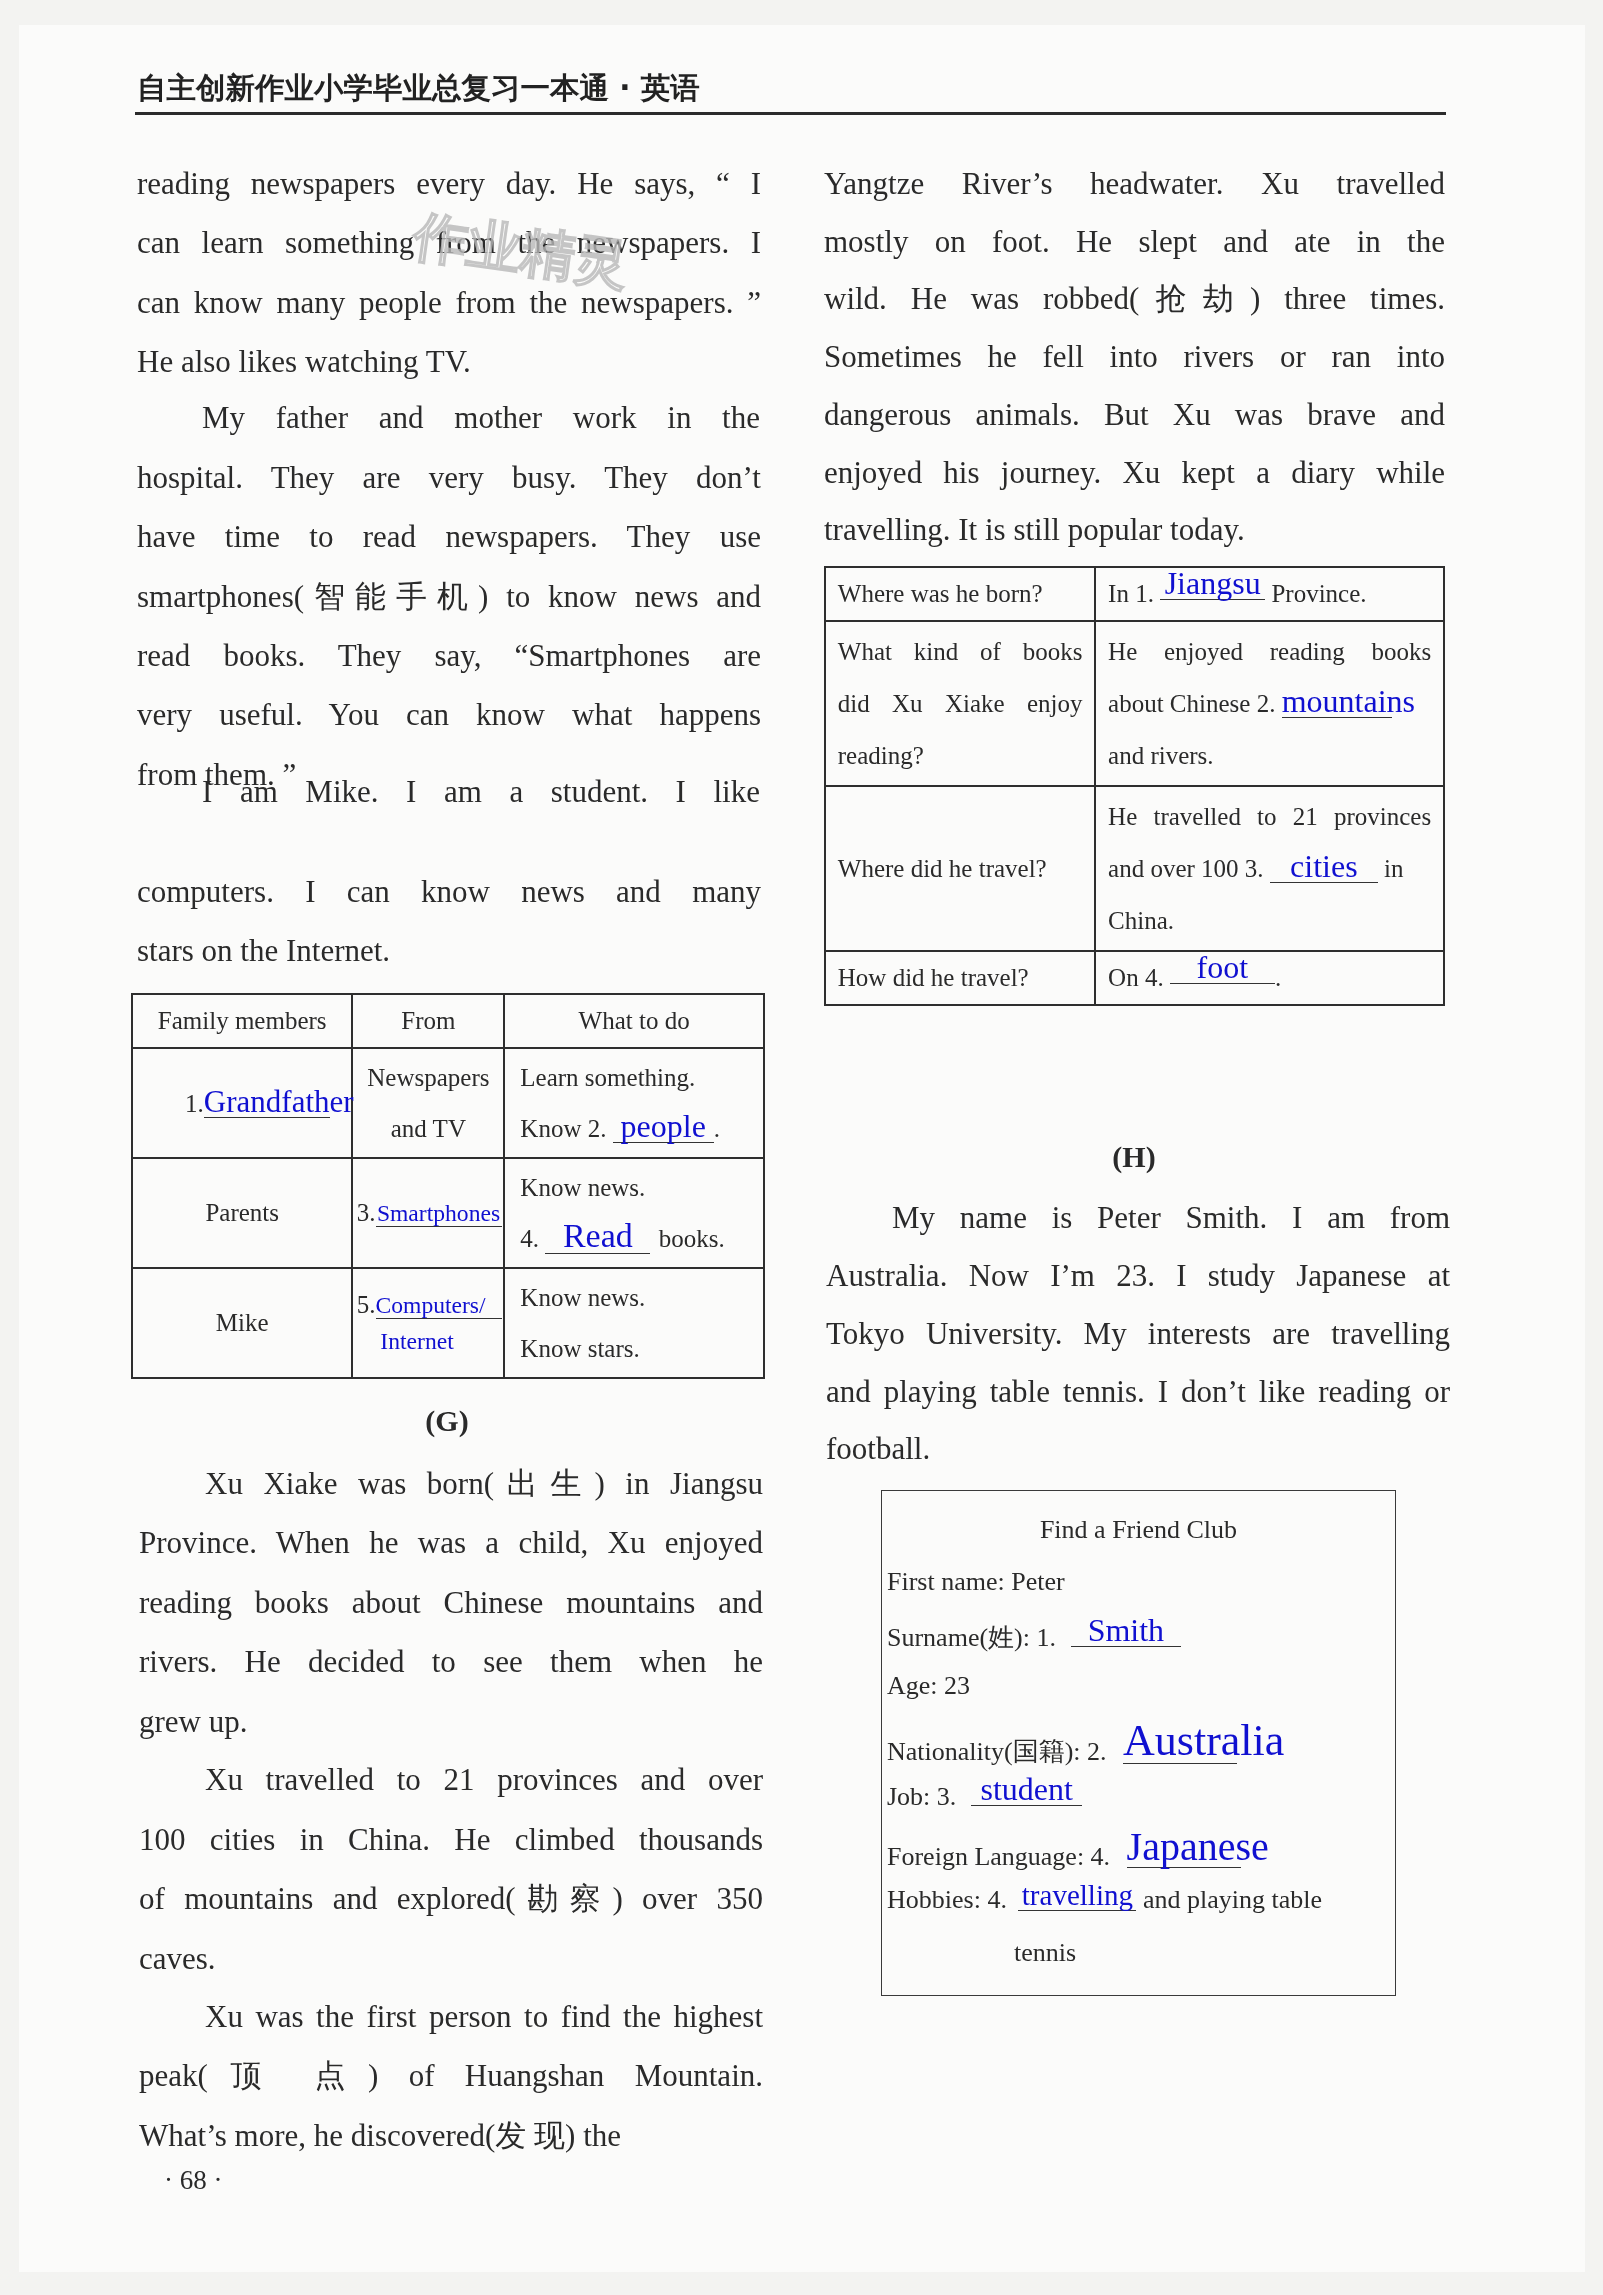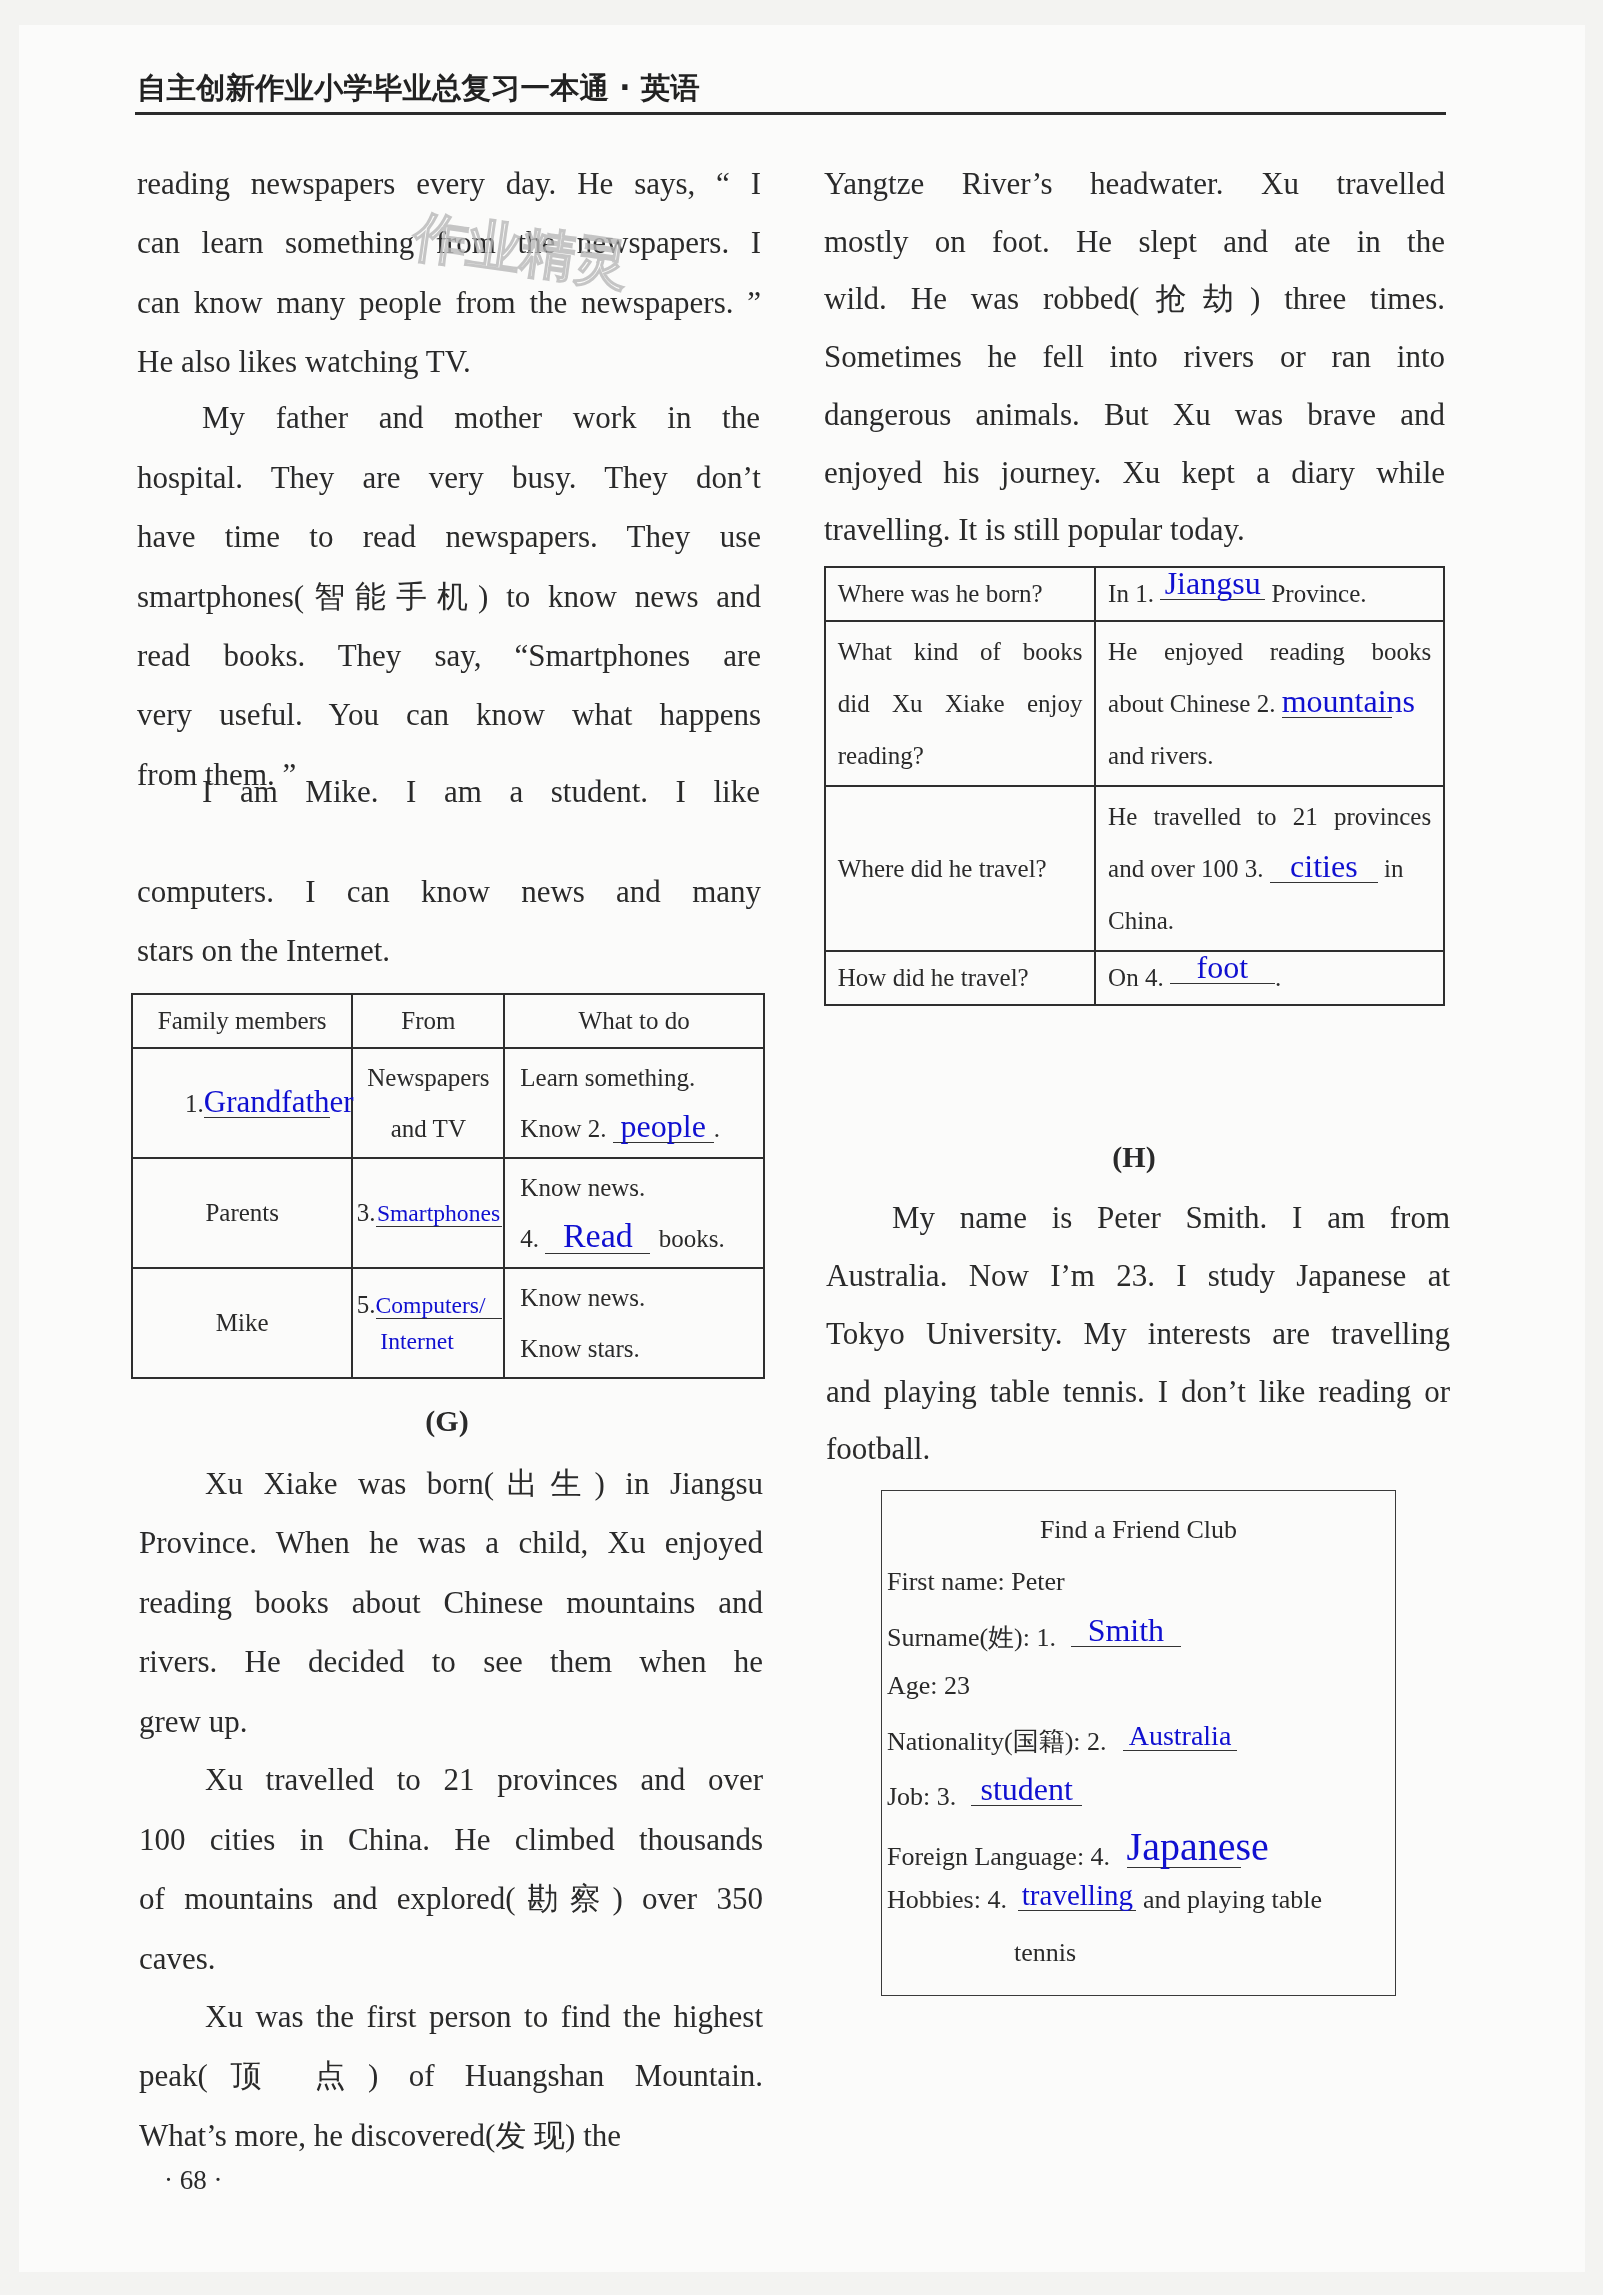--- a/index.html
+++ b/index.html
@@ -221,21 +221,21 @@
 <div class="box">
   <div class="row" style="left:0;width:513px;text-align:center;top:23.6px;">Find a Friend Club</div>
   <div class="row" style="top:76px">First name: Peter</div>
   <div class="row" style="top:128px">
     <span>Surname(姓): 1.</span>
     <span class="blank" style="width:110px;font-size:32px;margin-left:8.4px;position:relative;top:-5px;">Smith</span>
   </div>
   <div class="row" style="top:180px">Age: 23</div>
   <div class="row" style="top:233px">
     <span>Nationality(国籍): 2.</span>
-    <span class="blank" style="width:114px;font-size:28px;margin-left:10px;position:relative;top:-5px;white-space:nowrap;">Australia</span>
+    <span class="blank" style="width:114px;font-size:44px;margin-left:10px;position:relative;top:-5px;white-space:nowrap;">Australia</span>
   </div>
   <div class="row" style="top:287px">
     <span>Job: 3.</span>
     <span class="blank" style="width:111px;font-size:32px;margin-left:8.4px;position:relative;top:-5px;">student</span>
   </div>
   <div class="row" style="top:341px">
     <span>Foreign Language: 4.</span>
     <span class="blank" style="width:114px;font-size:40px;margin-left:10px;position:relative;top:-5px;white-space:nowrap;">Japanese</span>
   </div>
   <div class="row" style="top:393px">

